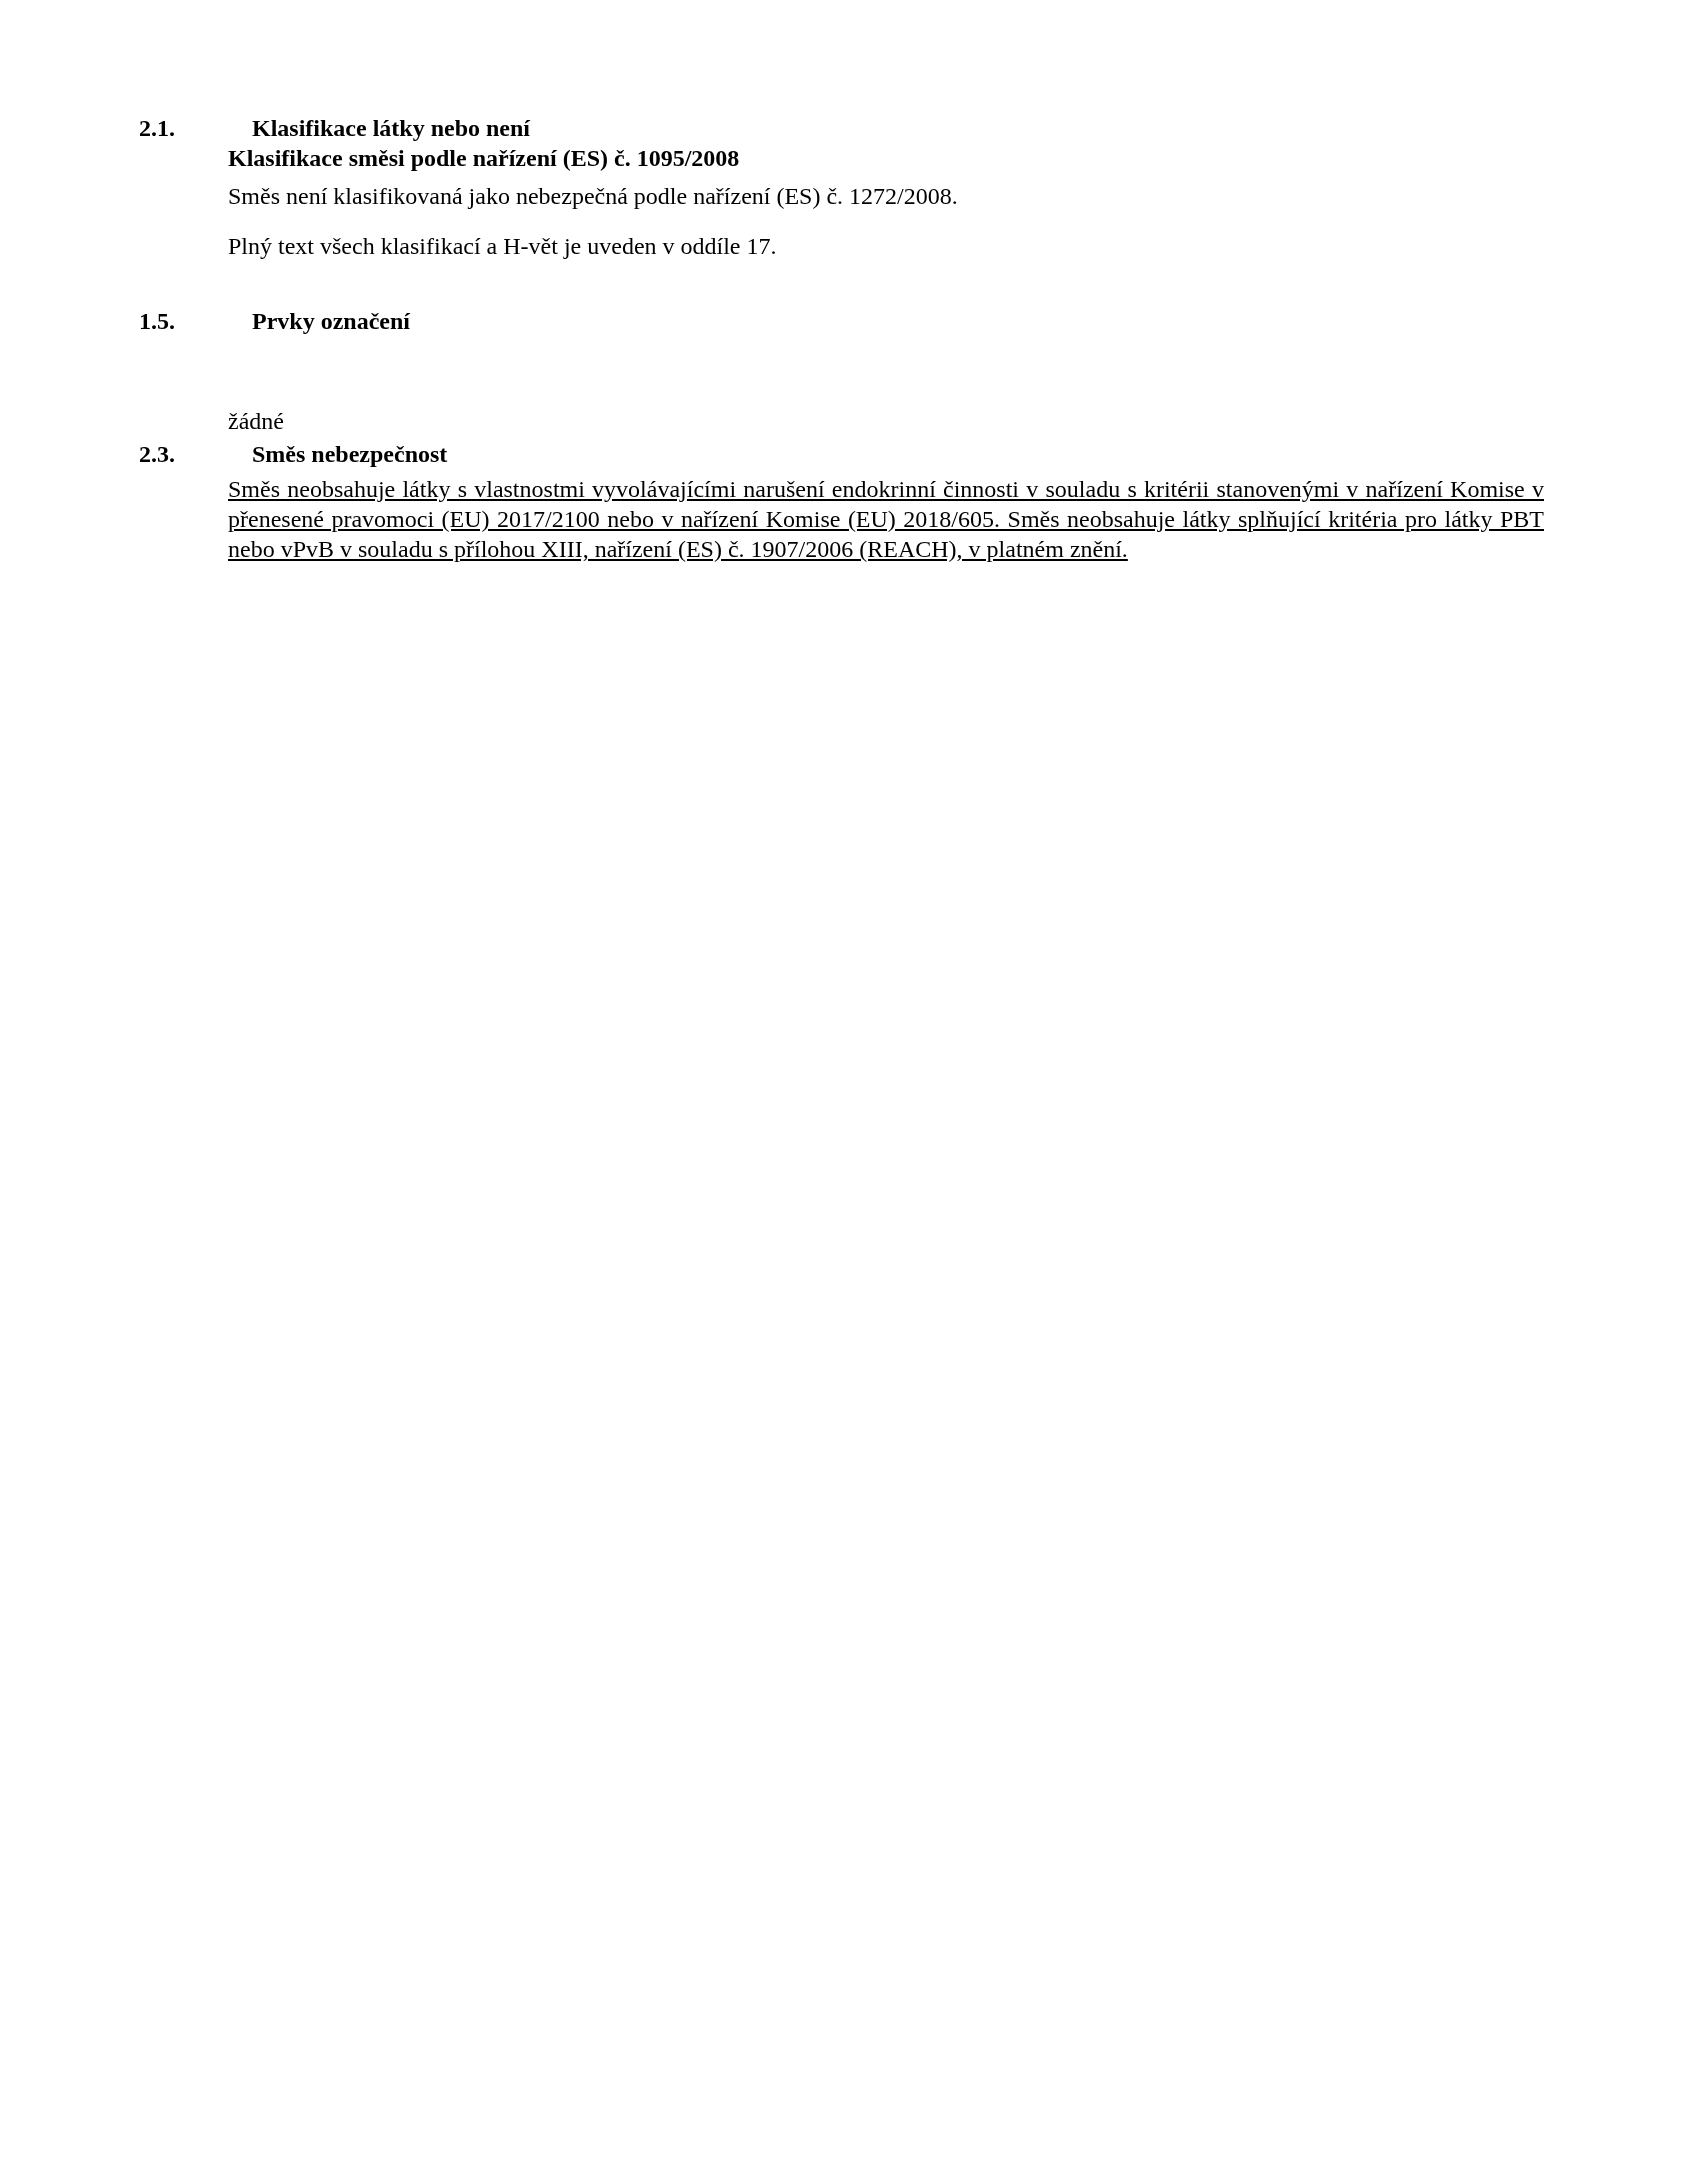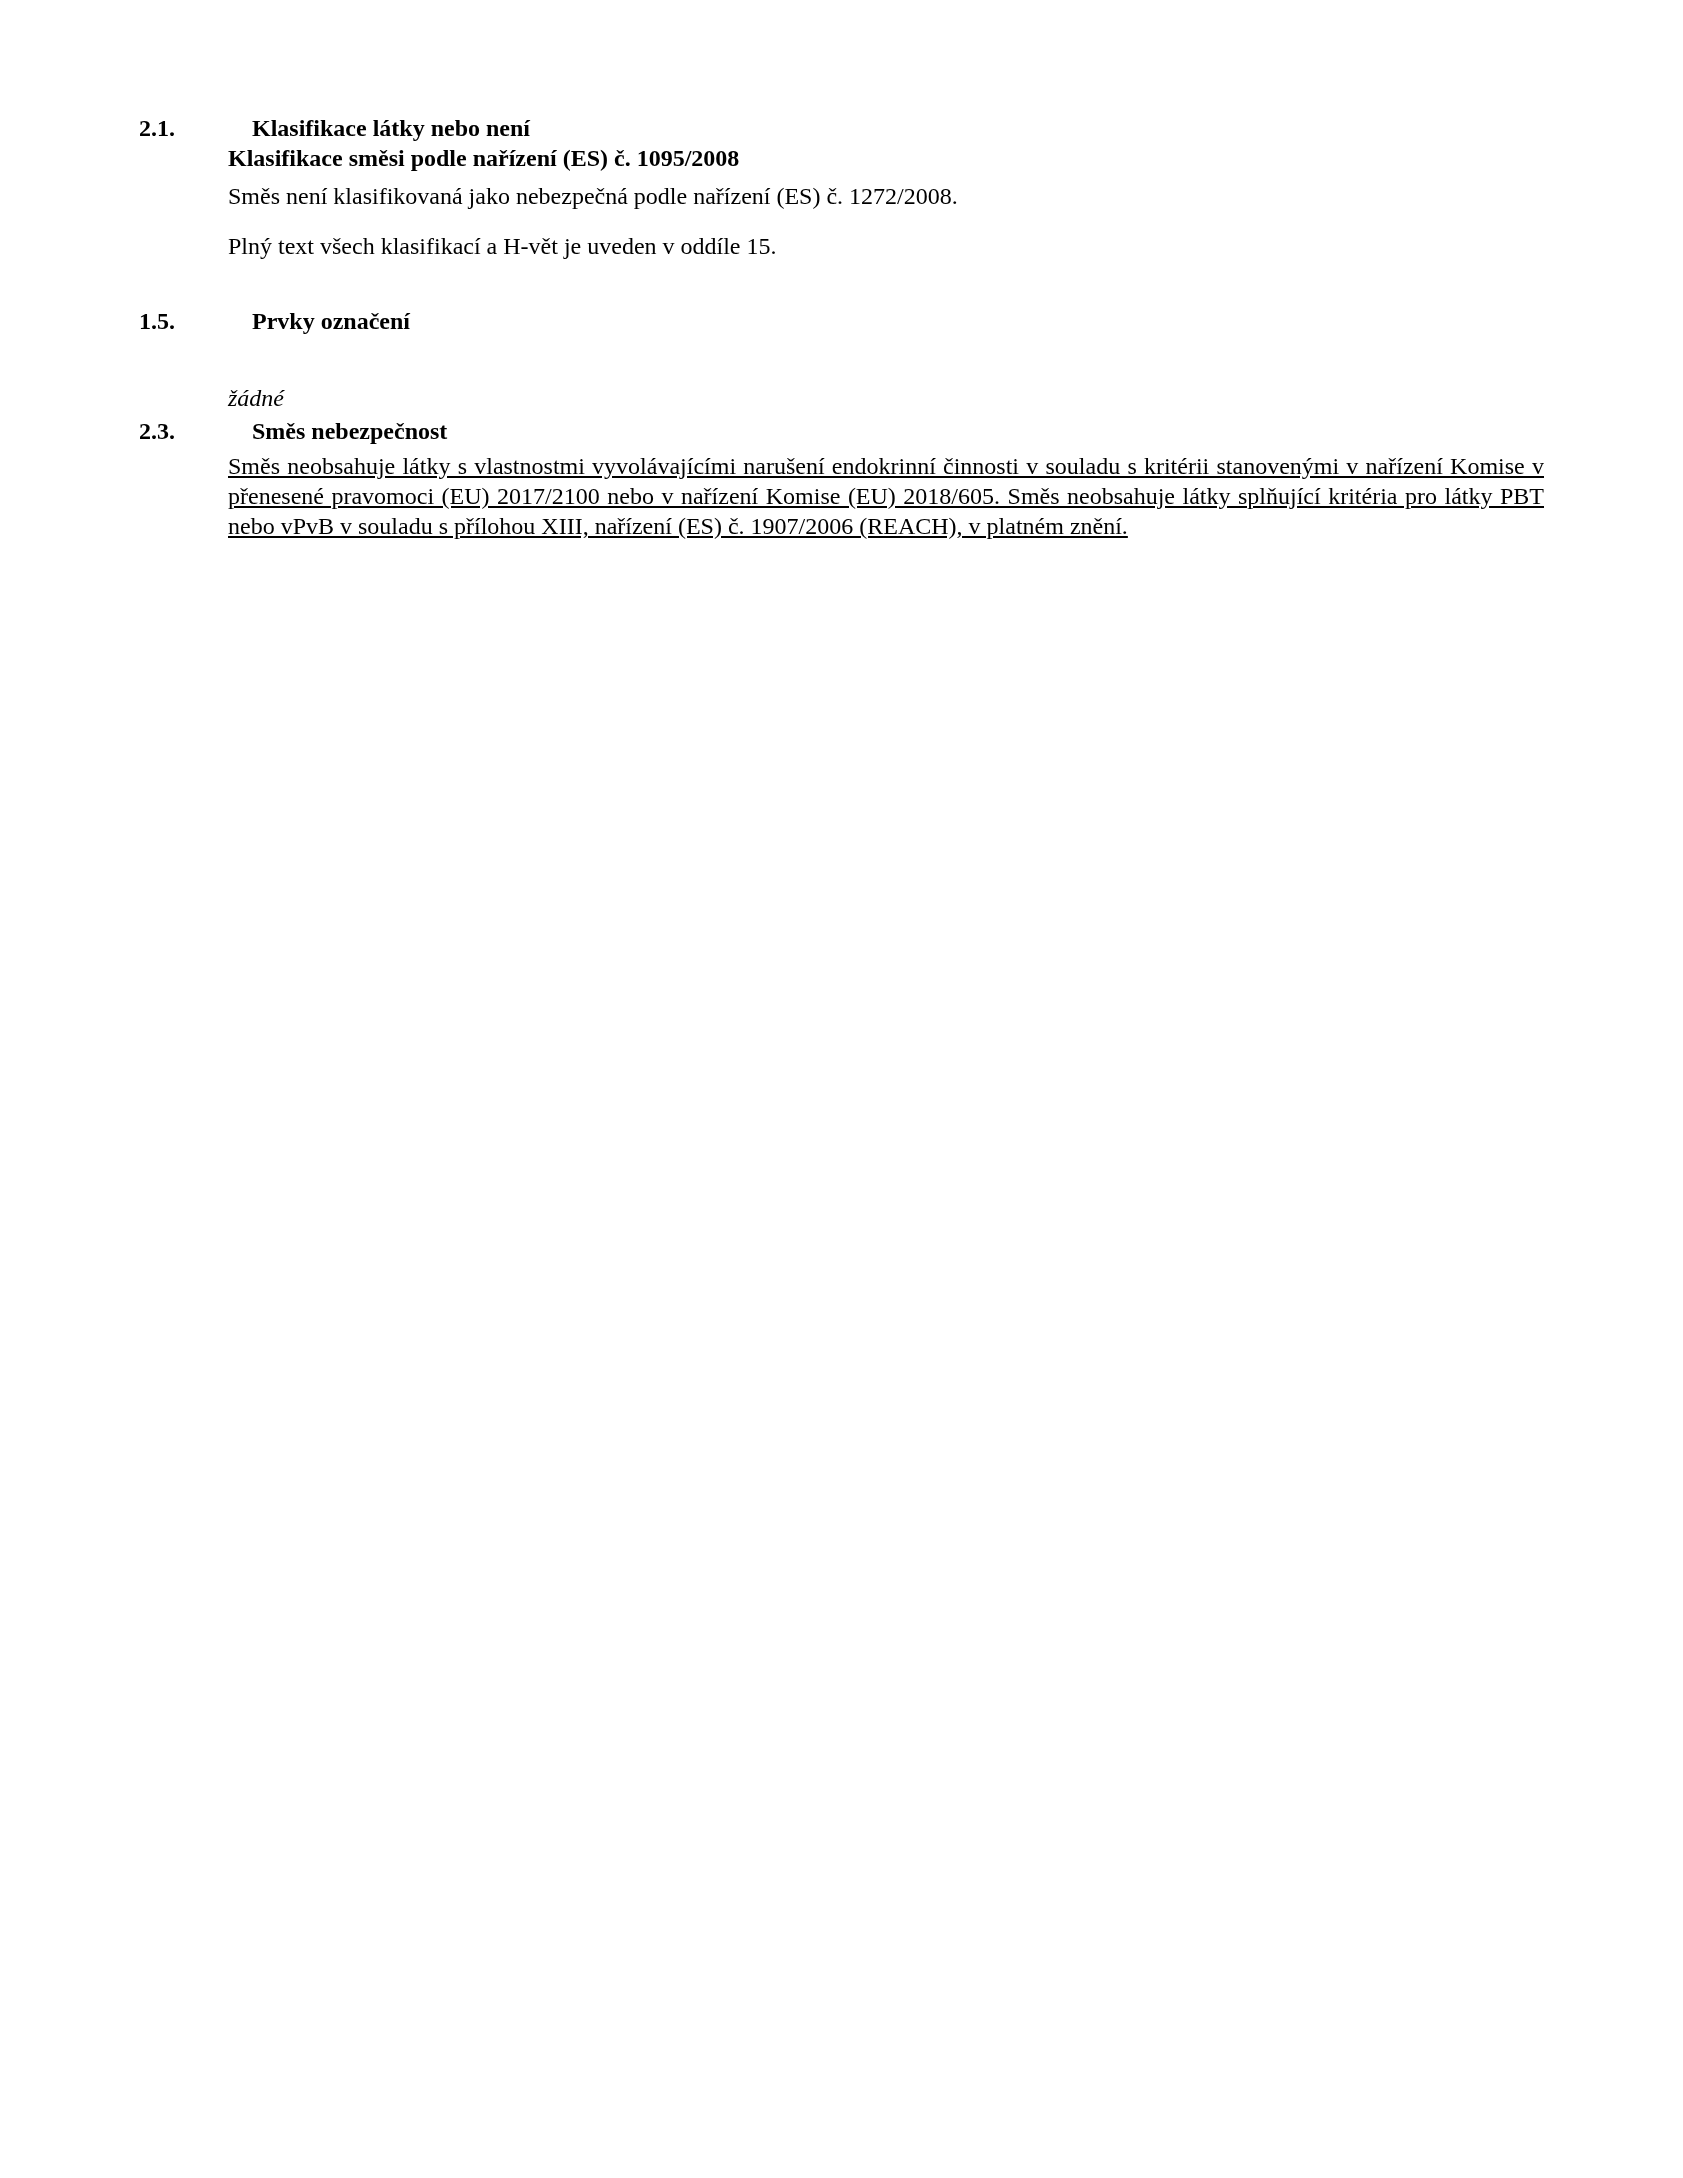--- a/index.html
+++ b/index.html
@@ -40,38 +40,38 @@
     margin-left: 89px;
     width: 1316px;
   }
   .bold { font-weight: bold; }
   .justify { text-align: justify; text-decoration: underline; }
   .mt3  { margin-top: 3px; }
   .mt5  { margin-top: 5px; }
   .mt8  { margin-top: 8px; }
   .mt20 { margin-top: 20px; }
   .mt45 { margin-top: 45px; }
-  .mt47 { margin-top: 47px; font-style: italic; }
+  .mt47 { margin-top: 70px; }
 </style>
 </head>
 <body style="background: rgb(255, 255, 255); color: rgb(0, 0, 0);">
 
 <div class="doc">
 
 
   <div class="line mt3">
     <div class="num">2.1.</div>
     <div class="content bold">Klasifikace látky nebo není</div>
   </div>
 
   <div class="indent bold">Klasifikace směsi podle nařízení (ES) č. 1095/2008</div>
 
   <div class="indent mt8">Směs není klasifikovaná jako nebezpečná podle nařízení (ES) č. 1272/2008.</div>
 
-  <div class="indent mt20">Plný text všech klasifikací a H-vět je uveden v oddíle 15.</div>
+  <div class="indent mt20">Plný text všech klasifikací a H-vět je uveden v oddíle 17.</div>
 
   <div class="line mt45">
     <div class="num">1.5.</div>
     <div class="content bold">Prvky označení</div>
   </div>
 
   <div class="indent mt47">žádné</div>
 
   <div class="line mt3">
     <div class="num">2.3.</div>

